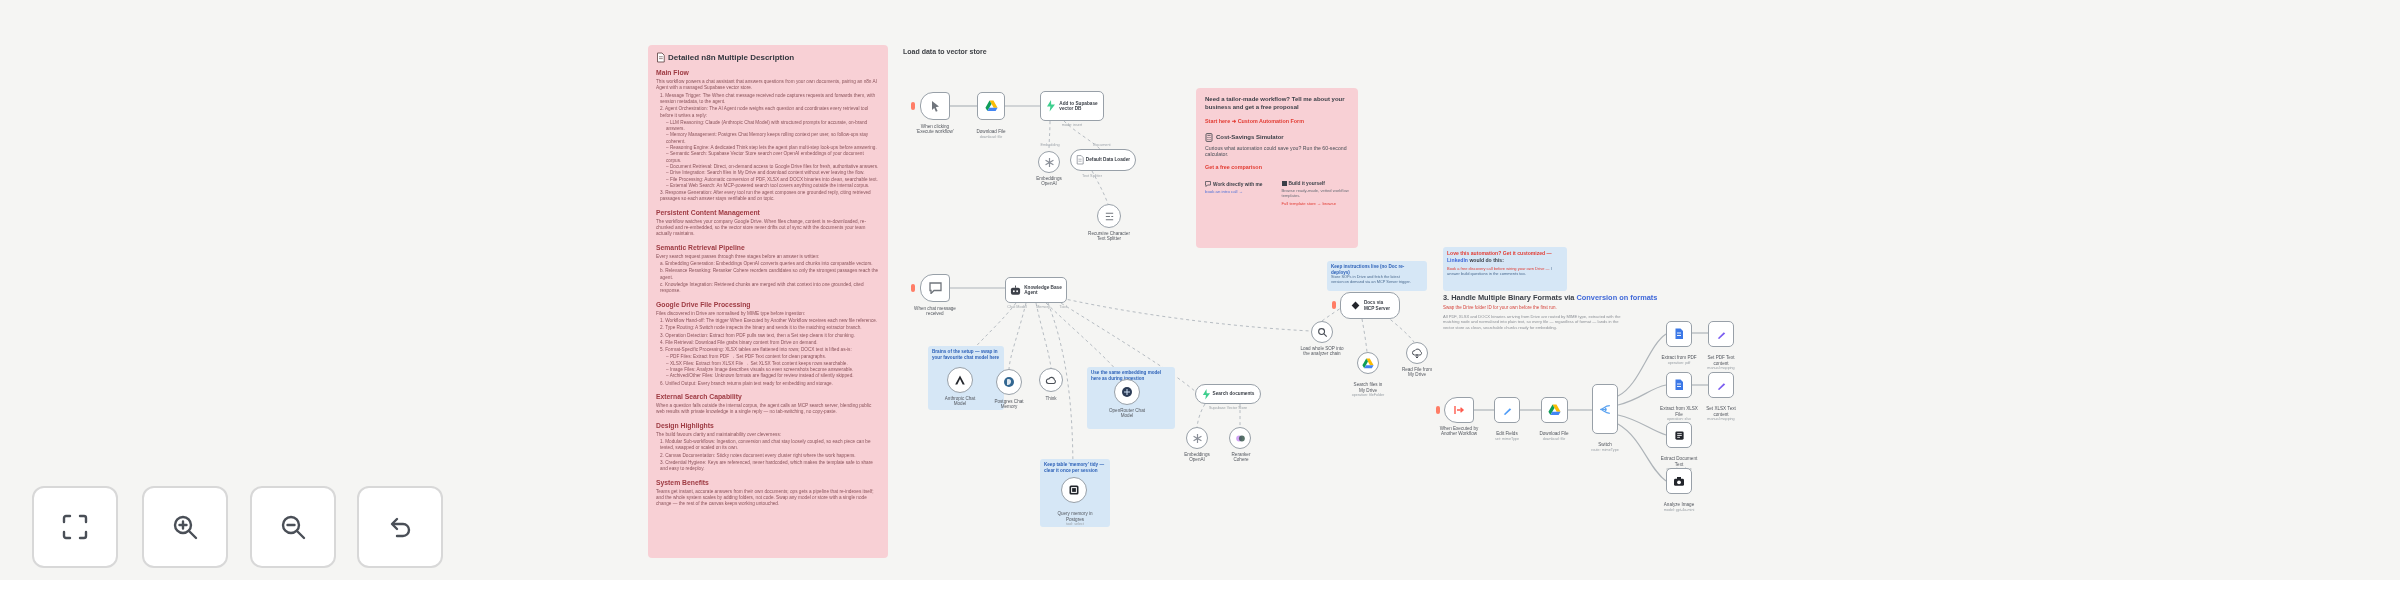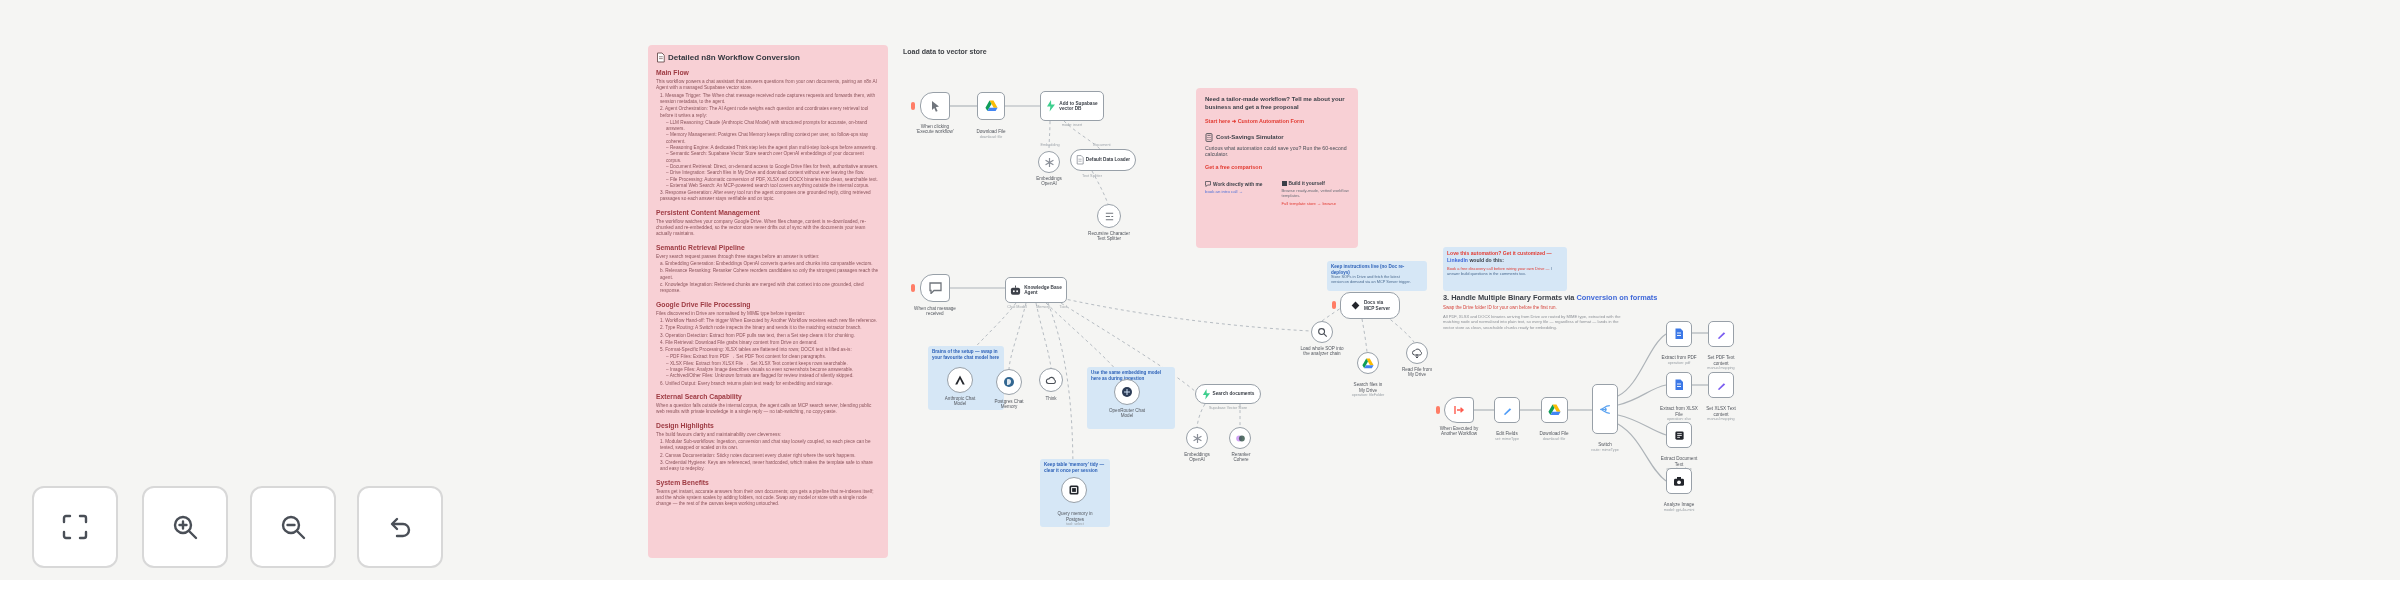--- a/index.html
+++ b/index.html
@@ -100,21 +100,21 @@
     <path class="wire" d="M1692,333 H1708"></path>
     <path class="wire" d="M1692,385 H1708"></path>
   </svg>
 
   <div class="abs note-pink" id="docnote">
     <div id="doc-title">
       <svg width="9" height="11" viewBox="0 0 12 14">
         <path d="M2,1 h6 l3,3 v9 h-9 z" fill="#fff" stroke="#6b4f4f" stroke-width="1.2"></path>
         <path d="M4,6 h5 M4,8.5 h5" stroke="#6b4f4f" stroke-width="0.9"></path>
       </svg>
-      <span>Detailed n8n Workflow Conversion</span>
+      <span>Detailed n8n Multiple Description</span>
     </div>
     <div>
         <div class="ln h"><span>Main Flow</span></div>
         <div class="ln p"><span>This workflow powers a chat assistant that answers questions from your own documents, pairing an n8n AI Agent with a managed Supabase vector store.</span></div>
         <div class="ln b"><span>1. Message Trigger: The When chat message received node captures requests and forwards them, with session metadata, to the agent.</span></div>
         <div class="ln b"><span>2. Agent Orchestration: The AI Agent node weighs each question and coordinates every retrieval tool before it writes a reply:</span></div>
         <div class="ln s"><span>– LLM Reasoning: Claude (Anthropic Chat Model) with structured prompts for accurate, on-brand answers.</span></div>
         <div class="ln s"><span>– Memory Management: Postgres Chat Memory keeps rolling context per user, so follow-ups stay coherent.</span></div>
         <div class="ln s"><span>– Reasoning Engine: A dedicated Think step lets the agent plan multi-step look-ups before answering.</span></div>
         <div class="ln s"><span>– Semantic Search: Supabase Vector Store search over OpenAI embeddings of your document corpus.</span></div>

